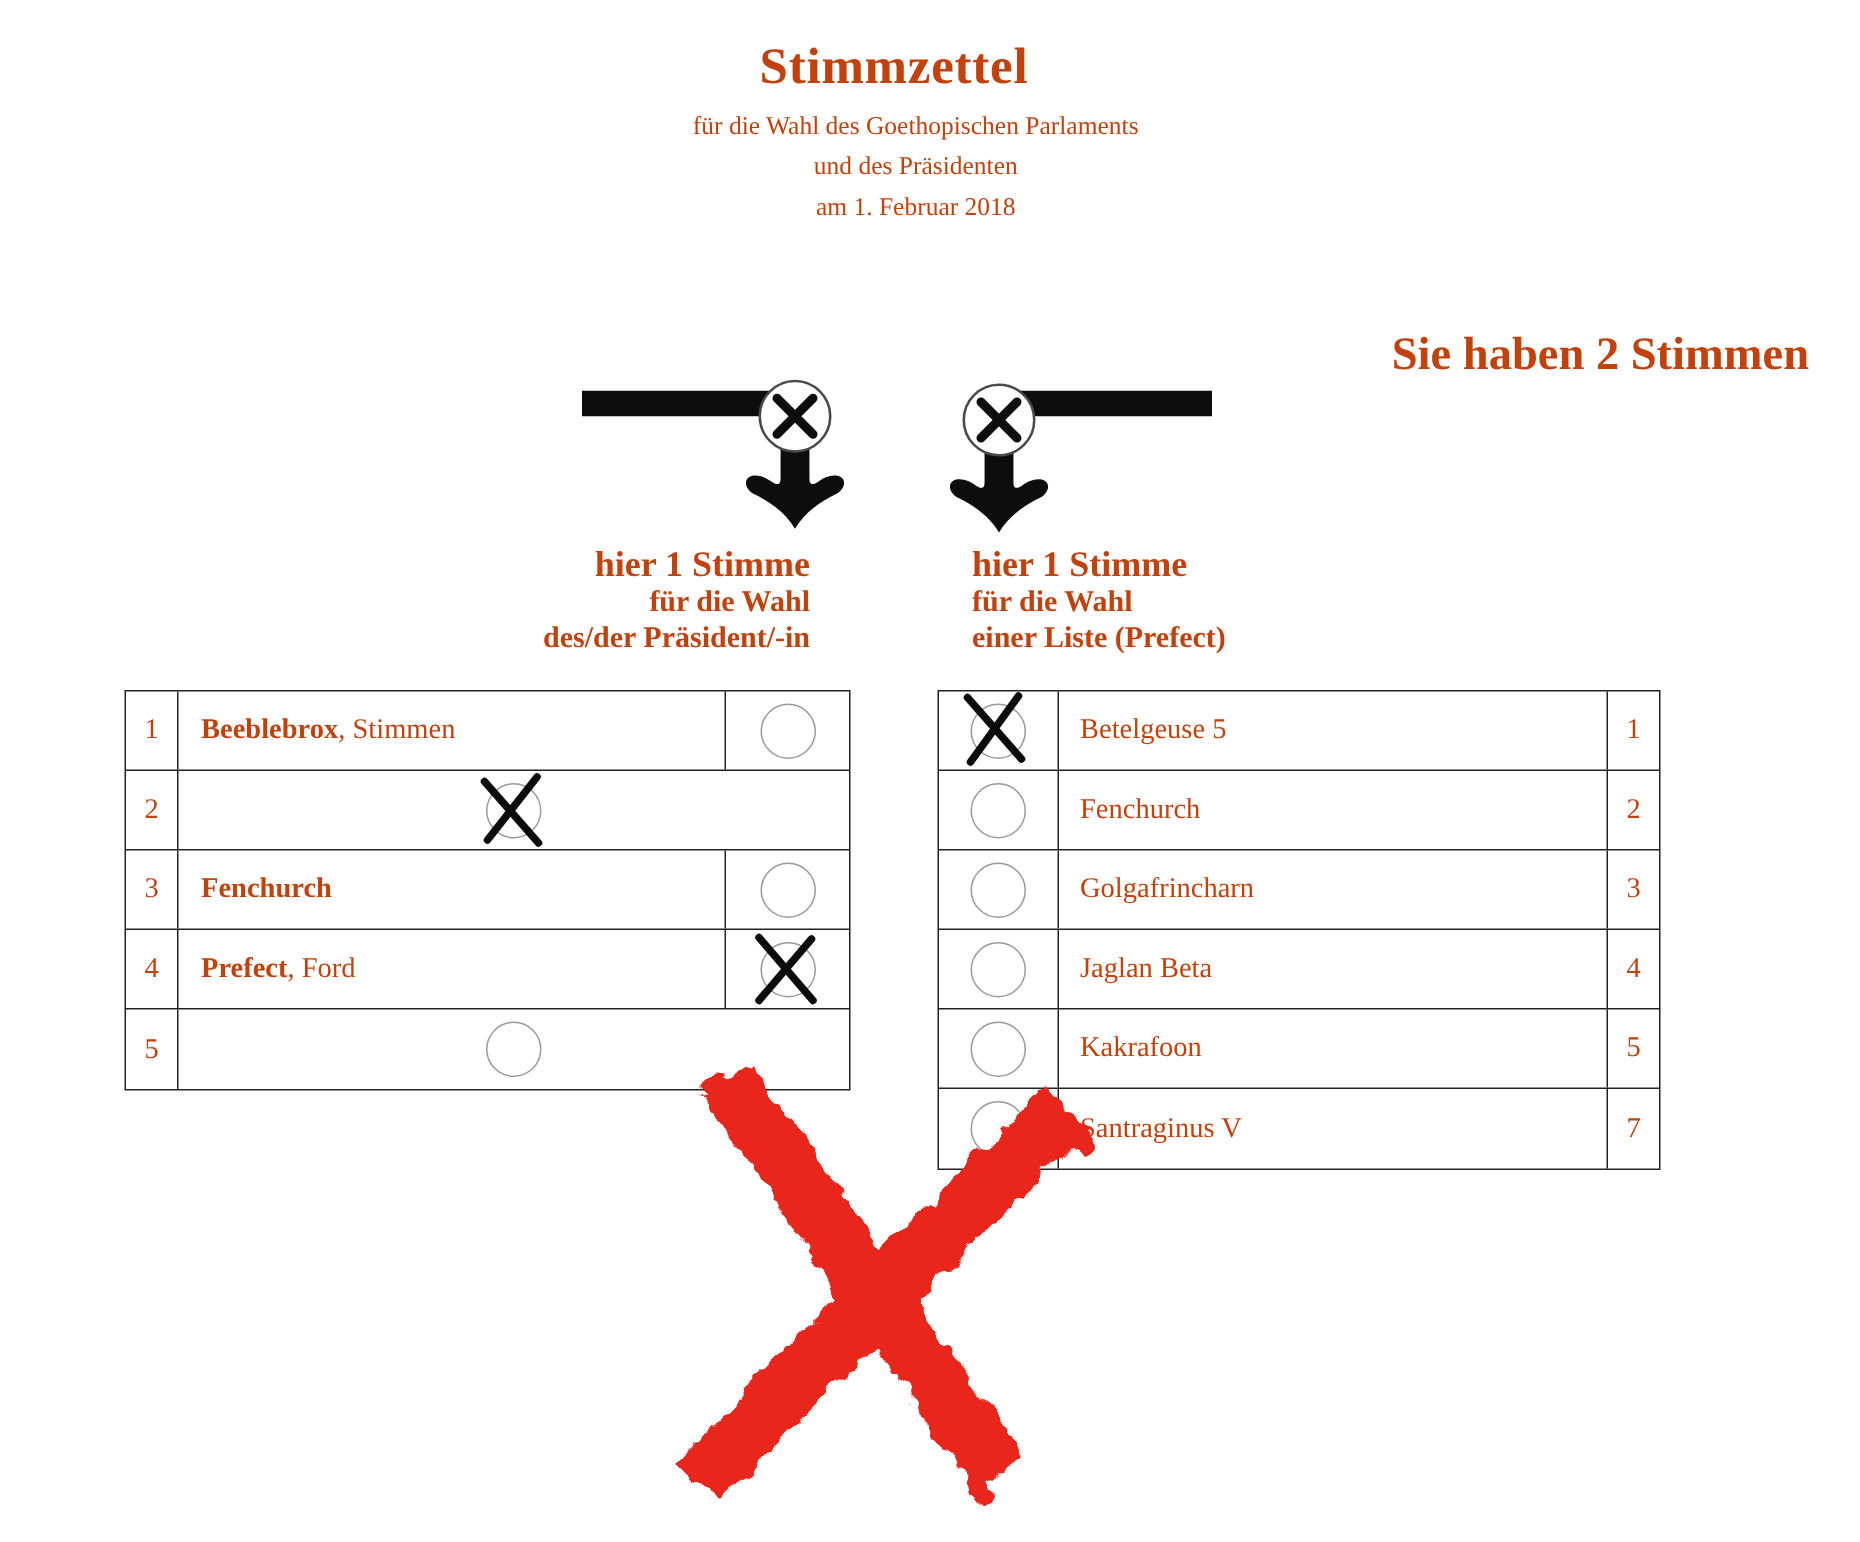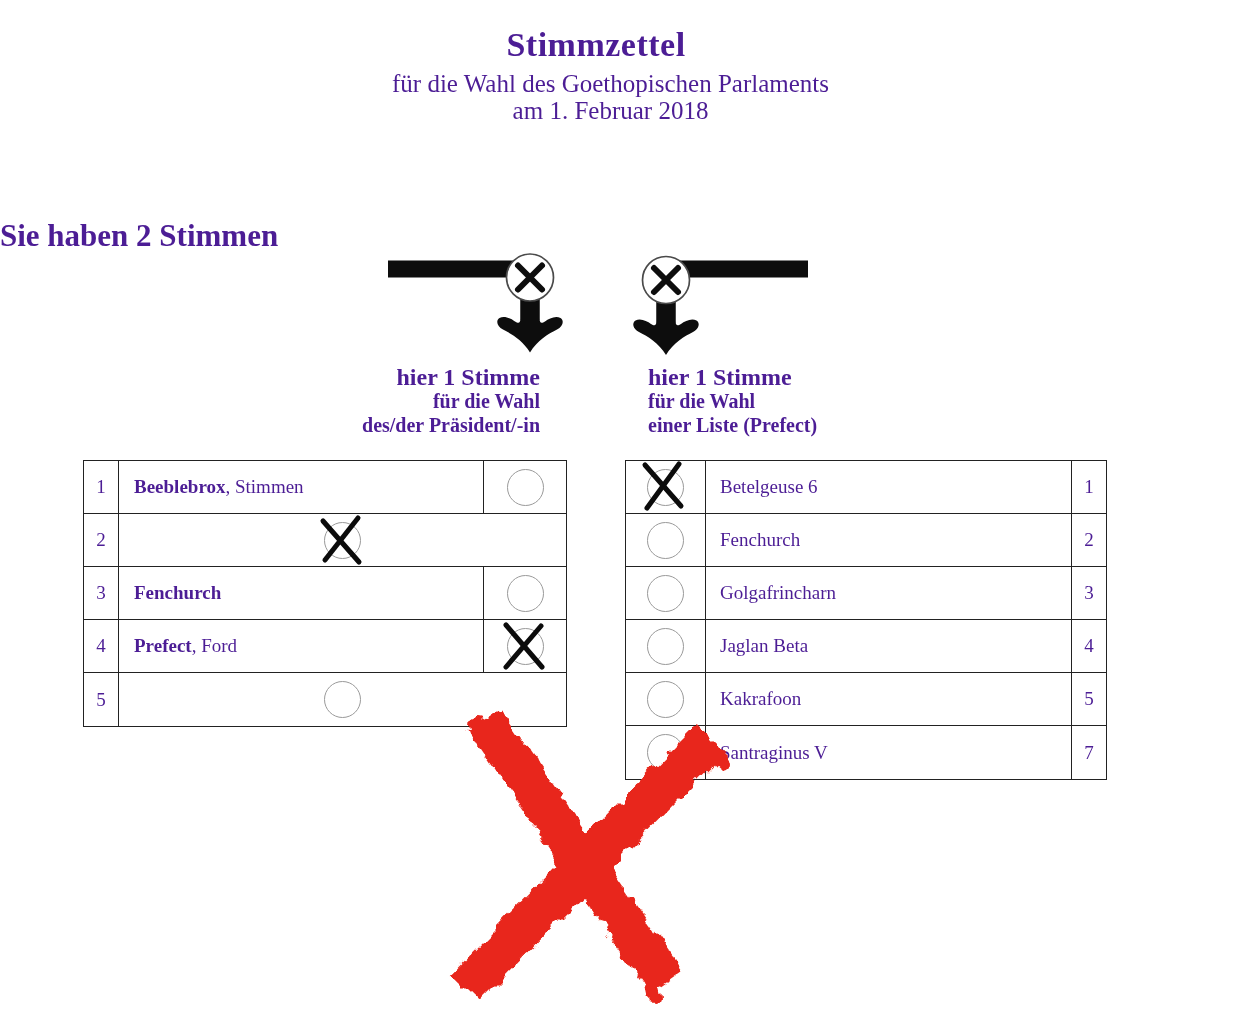--- a/index.html
+++ b/index.html
@@ -1,37 +1,37 @@
 <!DOCTYPE html>
 <html><head>
 <meta charset="utf-8">
 <style>
   html,body{margin:0;padding:0;background:#ffffff;}
   .page{
     position:relative;
     width:1240px;height:1028px;
     background:#ffffff;
     font-family:"Liberation Serif","DejaVu Serif",serif;
-    color:#4c1d95;
+    color:#c2410c;
     overflow:hidden;
   }
   
   .title-block{
     position:absolute;top:26px;left:0;width:1192px;
     text-align:center;
   }
   .title-block h1{
     margin:0 0 6px 0;
     font-size:34px;font-weight:bold;letter-spacing:.5px;
   }
-  .subtitle-line{font-size:25px;line-height:27px;padding-left:29px;}
+  .subtitle-line{font-size:17px;line-height:27px;padding-left:29px;}
 
   .votes-heading{
     position:absolute;top:218px;left:0;width:1206px;
-    text-align:left;
+    text-align:right;
     font-size:31px;font-weight:bold;
   }
   .arrows-svg{position:absolute;left:380px;top:250px;}
 
   .instruction{
     position:absolute;top:365px;
     font-weight:bold;
     font-size:20px;line-height:23.5px;
   }
   .instruction .first{font-size:24px;line-height:25px;}
@@ -78,20 +78,21 @@
   .invalid-cross{position:absolute;left:420px;top:682px;}
 </style>
 </head>
 <body>
 
 <div class="page">
 
   <div class="title-block">
     <h1>Stimmzettel</h1>
     <div class="subtitle-line">für die Wahl des Goethopischen Parlaments</div>
+    <div class="subtitle-line">und des Präsidenten</div>
     <div class="subtitle-line">am 1. Februar 2018</div>
   </div>
 
   <div class="votes-heading">Sie haben 2 Stimmen</div>
 
   <svg class="arrows-svg" width="440" height="110" viewBox="380 250 440 110">
     <defs>
       <g id="cxarrow">
 
         <rect x="-9.5" y="20" width="19" height="23" fill="#0d0d0d"></rect>
@@ -190,21 +191,21 @@
   <div class="vote-table parties">
 
     <div class="vt-row">
       <div class="cell circ">
           <div class="circle"></div>
         <svg class="xmark" width="52" height="54" viewBox="-26 -27 52 54">
           <line x1="-21" y1="-22" x2="15" y2="19" stroke="#0b0b0b" stroke-width="5" stroke-linecap="round"></line>
           <line x1="13" y1="-23" x2="-19" y2="21" stroke="#0b0b0b" stroke-width="5" stroke-linecap="round"></line>
         </svg>
       </div>
-      <div class="cell name">Betelgeuse 6</div>
+      <div class="cell name">Betelgeuse 5</div>
       <div class="cell num">1</div>
     </div>
 
     <div class="vt-row">
       <div class="cell circ">
           <div class="circle"></div>
         </div>
       <div class="cell name">Fenchurch</div>
       <div class="cell num">2</div>
     </div>

